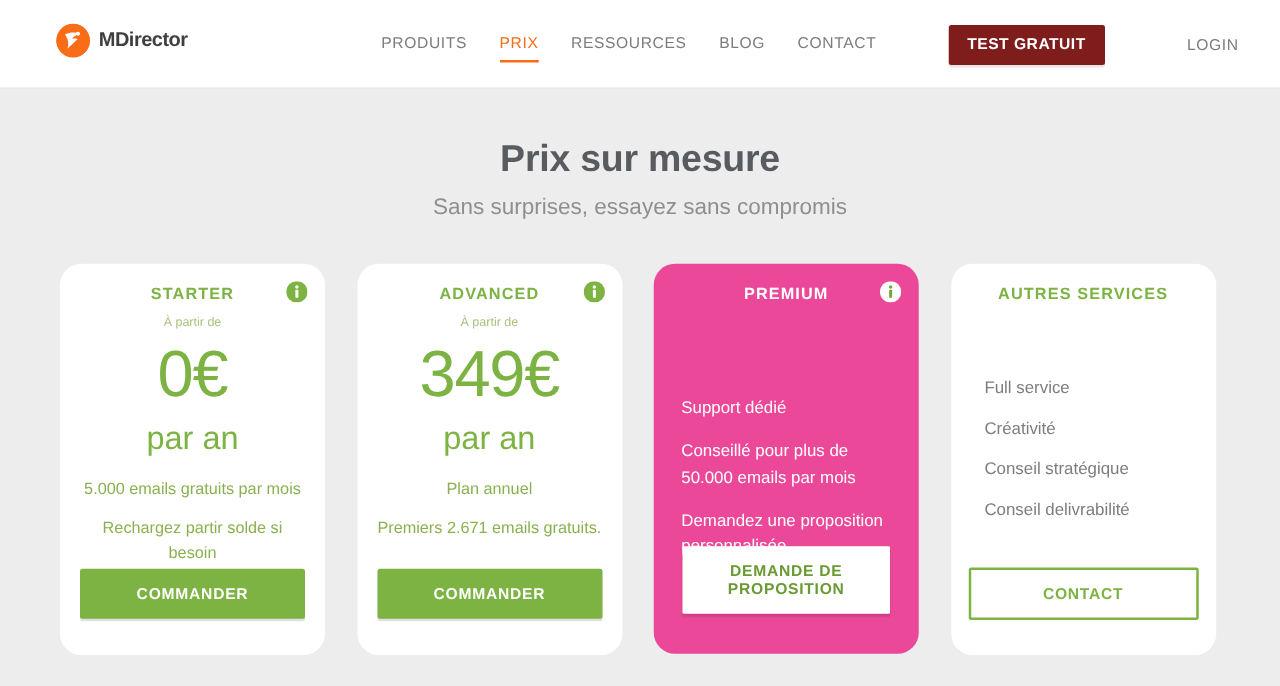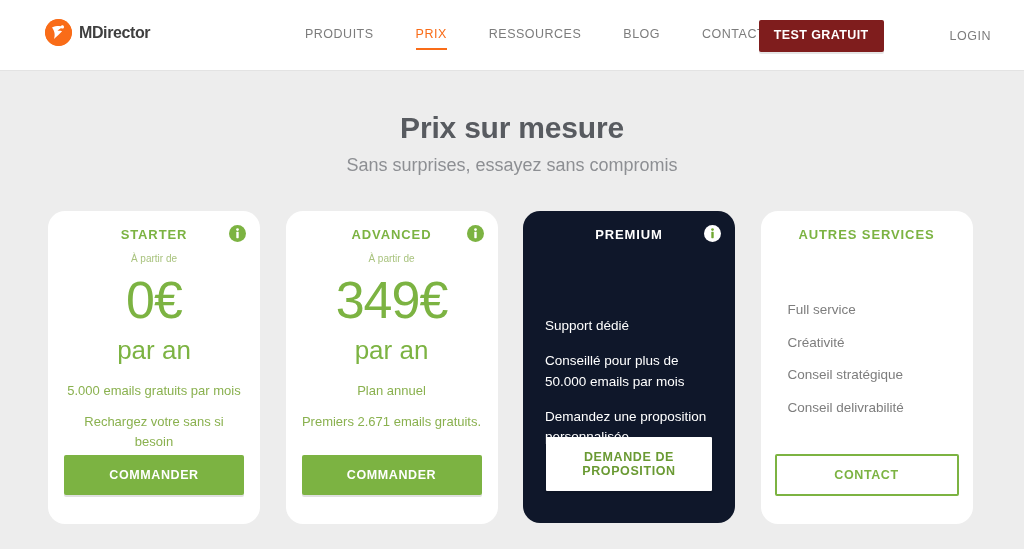--- a/index.html
+++ b/index.html
@@ -50,21 +50,21 @@
     color: #3f3f3f;
     letter-spacing: -0.4px;
     line-height: 1;
   }
 
   .main-nav {
     position: absolute;
     left: 305px;
     top: 27px;
     display: flex;
-    gap: 42px;
+    gap: 26px;
   }
   .nav-link {
     position: relative;
     font-size: 12.5px;
     color: #7c7c7c;
     letter-spacing: 0.5px;
     text-decoration: none;
     padding-bottom: 12px;
     white-space: nowrap;
   }
@@ -136,21 +136,21 @@
   .card {
     width: 212px;
     background: #ffffff;
     position: relative;
     padding: 0;
     border-radius: 17px;
   }
   .card--standard { height: 313px; }
   .card--featured {
     height: 312px;
-    background: #0f172a;
+    background: #ec4899;
   }
 
   .card-head {
     position: relative;
     padding-top: 17px;
     text-align: center;
   }
   .card-title {
     font-size: 13px;
     font-weight: bold;
@@ -321,21 +321,21 @@
           <circle cx="8.5" cy="4.6" r="1.35" fill="#ffffff"></circle>
           <rect x="7.3" y="6.8" width="2.4" height="6.4" rx="0.6" fill="#ffffff"></rect>
         </svg>
       </span>
     </div>
     <div class="card-from">À partir de</div>
     <div class="card-price">0€</div>
     <div class="card-period">par an</div>
     <div class="card-desc">
       <p>5.000 emails gratuits par mois</p>
-      <p>Rechargez votre sans si besoin</p>
+      <p>Rechargez partir solde si besoin</p>
     </div>
     <a class="card-cta cta--solid" href="#">COMMANDER</a>
   </article>
 
   <article class="card card--standard">
     <div class="card-head">
       <div class="card-title">ADVANCED</div>
       <span class="info-icon">
         <svg width="17" height="17" viewBox="0 0 17 17" aria-hidden="true">
           <circle cx="8.5" cy="8.5" r="8.5" fill="#7cb342"></circle>

